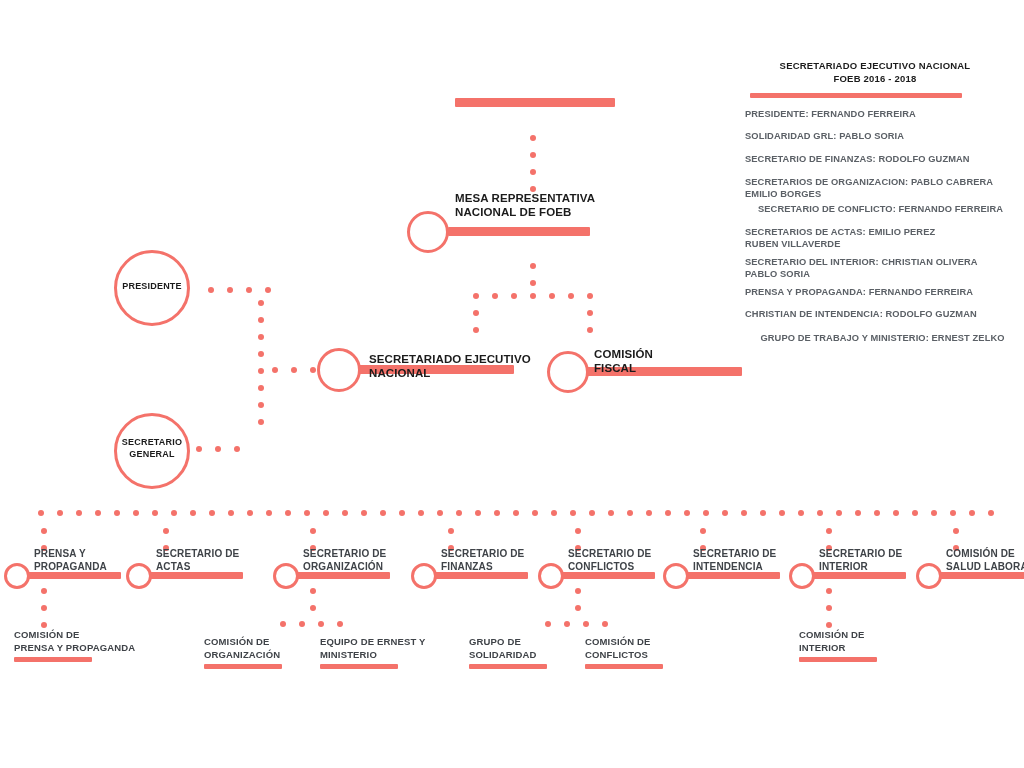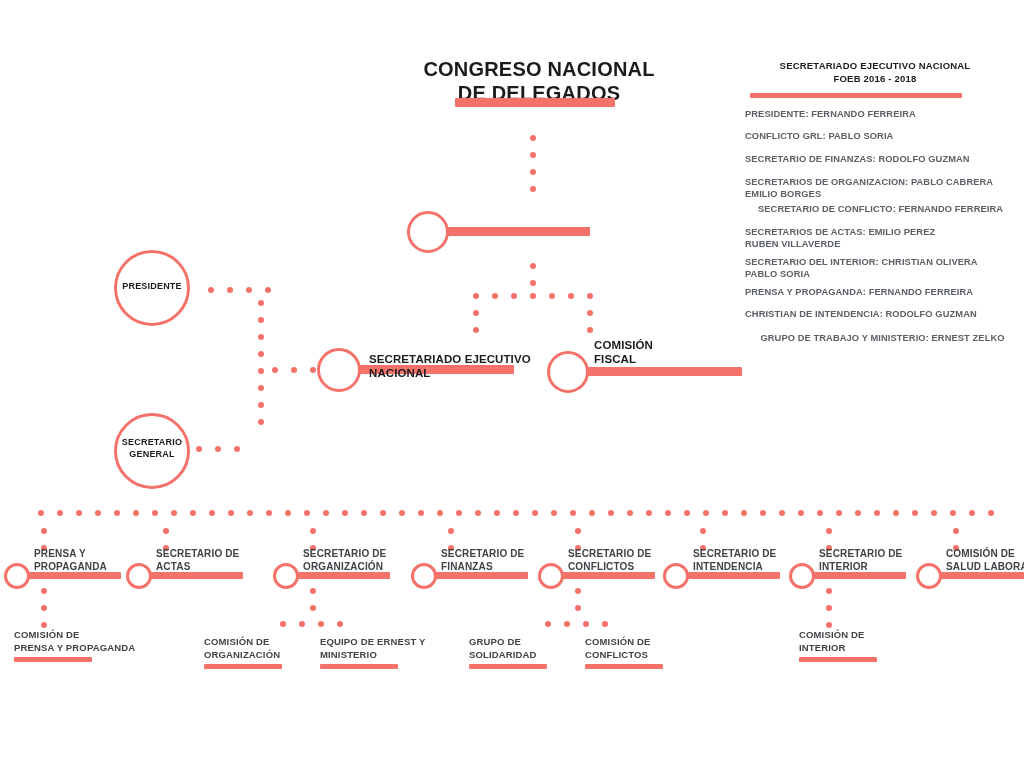--- a/index.html
+++ b/index.html
@@ -105,33 +105,33 @@
     height: 6px;
     background: #F4726A;
     border-radius: 50%;
   }
 </style>
 </head>
 <body>
 
 <div id="chart">
 
-  <div class="abs title-main" style="left:394px; top:58px; width:290px;">CONGRESO NACIONAL
-DE DELEGADOS</div>
   <div class="bar" style="left:455px; top:98px; width:160px; height:9px;"></div>
 
   <div id="dots-root-to-mesa">
       <div class="dot" style="left: 530px; top: 135px;"></div>
       <div class="dot" style="left: 530px; top: 152px;"></div>
       <div class="dot" style="left: 530px; top: 169px;"></div>
       <div class="dot" style="left: 530px; top: 186px;"></div>
     </div>
 
   <div class="circ" style="left:407px; top:211px; width:42px; height:42px;"></div>
   <div class="bar" style="left:448px; top:227px; width:142px; height:9px;"></div>
+  <div class="abs node-label" style="left:455px; top:191px; width:230px;">MESA REPRESENTATIVA
+NACIONAL DE FOEB</div>
 
   <div id="dots-mesa-split">
       <div class="dot" style="left: 530px; top: 263px;"></div>
       <div class="dot" style="left: 530px; top: 280px;"></div>
       <div class="dot" style="left: 473px; top: 293px;"></div>
       <div class="dot" style="left: 492px; top: 293px;"></div>
       <div class="dot" style="left: 511px; top: 293px;"></div>
       <div class="dot" style="left: 530px; top: 293px;"></div>
       <div class="dot" style="left: 549px; top: 293px;"></div>
       <div class="dot" style="left: 568px; top: 293px;"></div>
@@ -142,21 +142,21 @@
       <div class="dot" style="left: 587px; top: 327px;"></div>
     </div>
 
   <div class="circ" style="left:317px; top:348px; width:44px; height:44px;"></div>
   <div class="bar" style="left:359px; top:365px; width:155px; height:9px;"></div>
   <div class="abs node-label" style="left:369px; top:336px; width:210px;margin-top:16px;">SECRETARIADO EJECUTIVO
 NACIONAL</div>
 
   <div class="circ" style="left:547px; top:351px; width:42px; height:42px;"></div>
   <div class="bar" style="left:587px; top:367px; width:155px; height:9px;"></div>
-  <div class="abs node-label" style="left:594px; top:338px; width:160px;">COMISIÓN
+  <div class="abs node-label" style="left:594px; top:347px; width:160px;">COMISIÓN
 FISCAL</div>
 
   <div class="circ" style="left:114px; top:250px; width:76px; height:76px;"></div>
   <div class="abs circle-label" style="left:114px; top:281px; width:76px;">PRESIDENTE</div>
 
   <div class="circ" style="left:114px; top:413px; width:76px; height:76px;"></div>
   <div class="abs circle-label" style="left:114px; top:437px; width:76px;">SECRETARIO
 GENERAL</div>
 
   <div id="dots-officers">
@@ -319,21 +319,21 @@
       <div class="abs dept-label" style="left: 946px; top: 547px; width: 125px;">COMISIÓN DE
 SALUD LABORAL</div>
     </div>
 
   <div class="abs" style="left:745px; top:60px; width:275px;">
     <div class="panel-title" style="width:260px;">SECRETARIADO EJECUTIVO NACIONAL
 FOEB 2016 - 2018</div>
     <div class="bar" style="left:5px; top:33px; width:212px; height:5px;"></div>
     <div id="panel-rows" style="position:absolute; left:0px; top:48px; width:275px;">
         <div class="abs panel-row" style="left: 0px; top: 0px; width: 275px;">PRESIDENTE: FERNANDO FERREIRA</div>
-        <div class="abs panel-row" style="left: 0px; top: 22px; width: 275px;">CONFLICTO GRL: PABLO SORIA</div>
+        <div class="abs panel-row" style="left: 0px; top: 22px; width: 275px;">SOLIDARIDAD GRL: PABLO SORIA</div>
         <div class="abs panel-row" style="left: 0px; top: 45px; width: 275px;">SECRETARIO DE FINANZAS: RODOLFO GUZMAN</div>
         <div class="abs panel-row" style="left: 0px; top: 68px; width: 275px;">SECRETARIOS DE ORGANIZACION: PABLO CABRERA
                                           EMILIO BORGES</div>
         <div class="abs panel-row" style="left: 0px; top: 95px; width: 275px; margin-left: 13px;">SECRETARIO DE CONFLICTO: FERNANDO FERREIRA</div>
         <div class="abs panel-row" style="left: 0px; top: 118px; width: 275px;">SECRETARIOS DE ACTAS: EMILIO PEREZ
                                RUBEN VILLAVERDE</div>
         <div class="abs panel-row" style="left: 0px; top: 148px; width: 275px;">SECRETARIO DEL INTERIOR: CHRISTIAN OLIVERA
                                   PABLO SORIA</div>
         <div class="abs panel-row" style="left: 0px; top: 178px; width: 275px;">PRENSA Y PROPAGANDA: FERNANDO FERREIRA</div>
         <div class="abs panel-row" style="left: 0px; top: 200px; width: 275px;">CHRISTIAN DE INTENDENCIA: RODOLFO GUZMAN</div>

